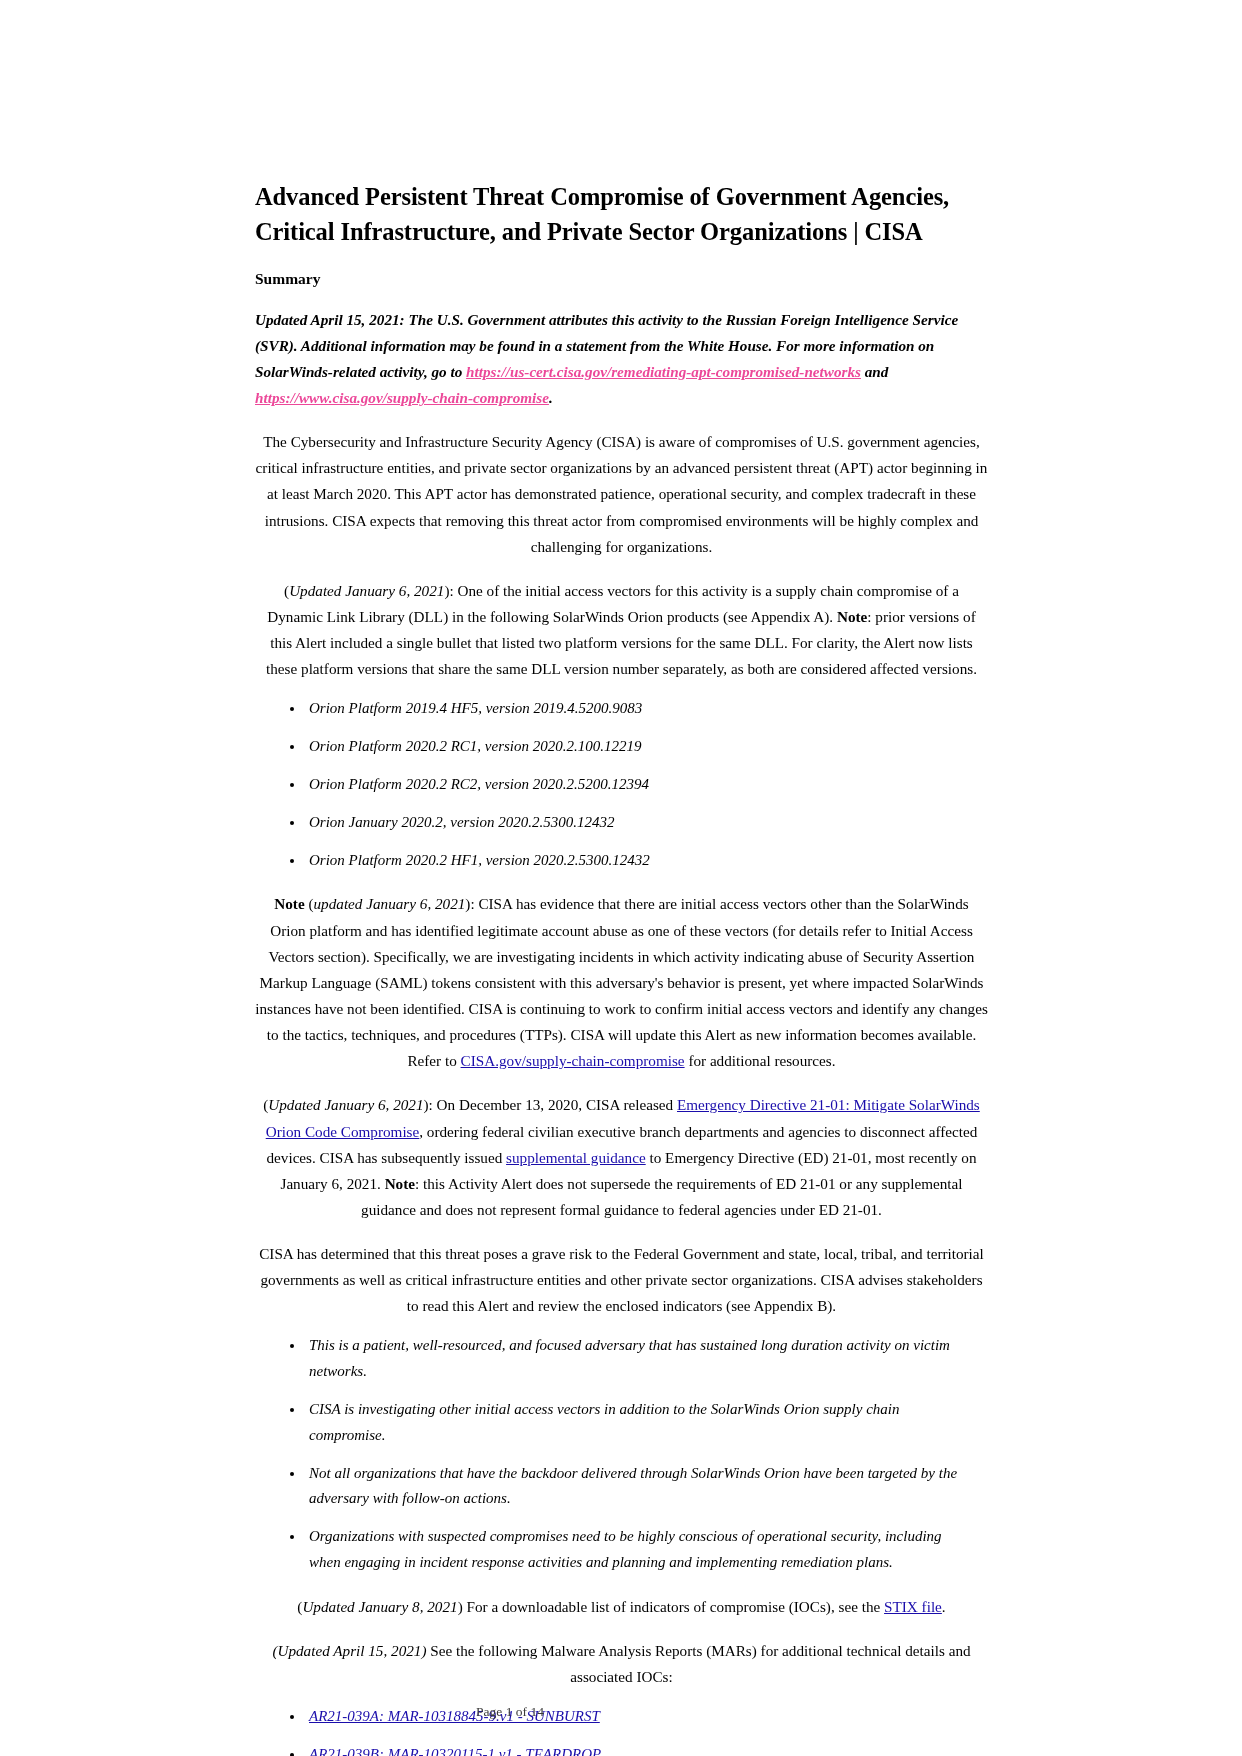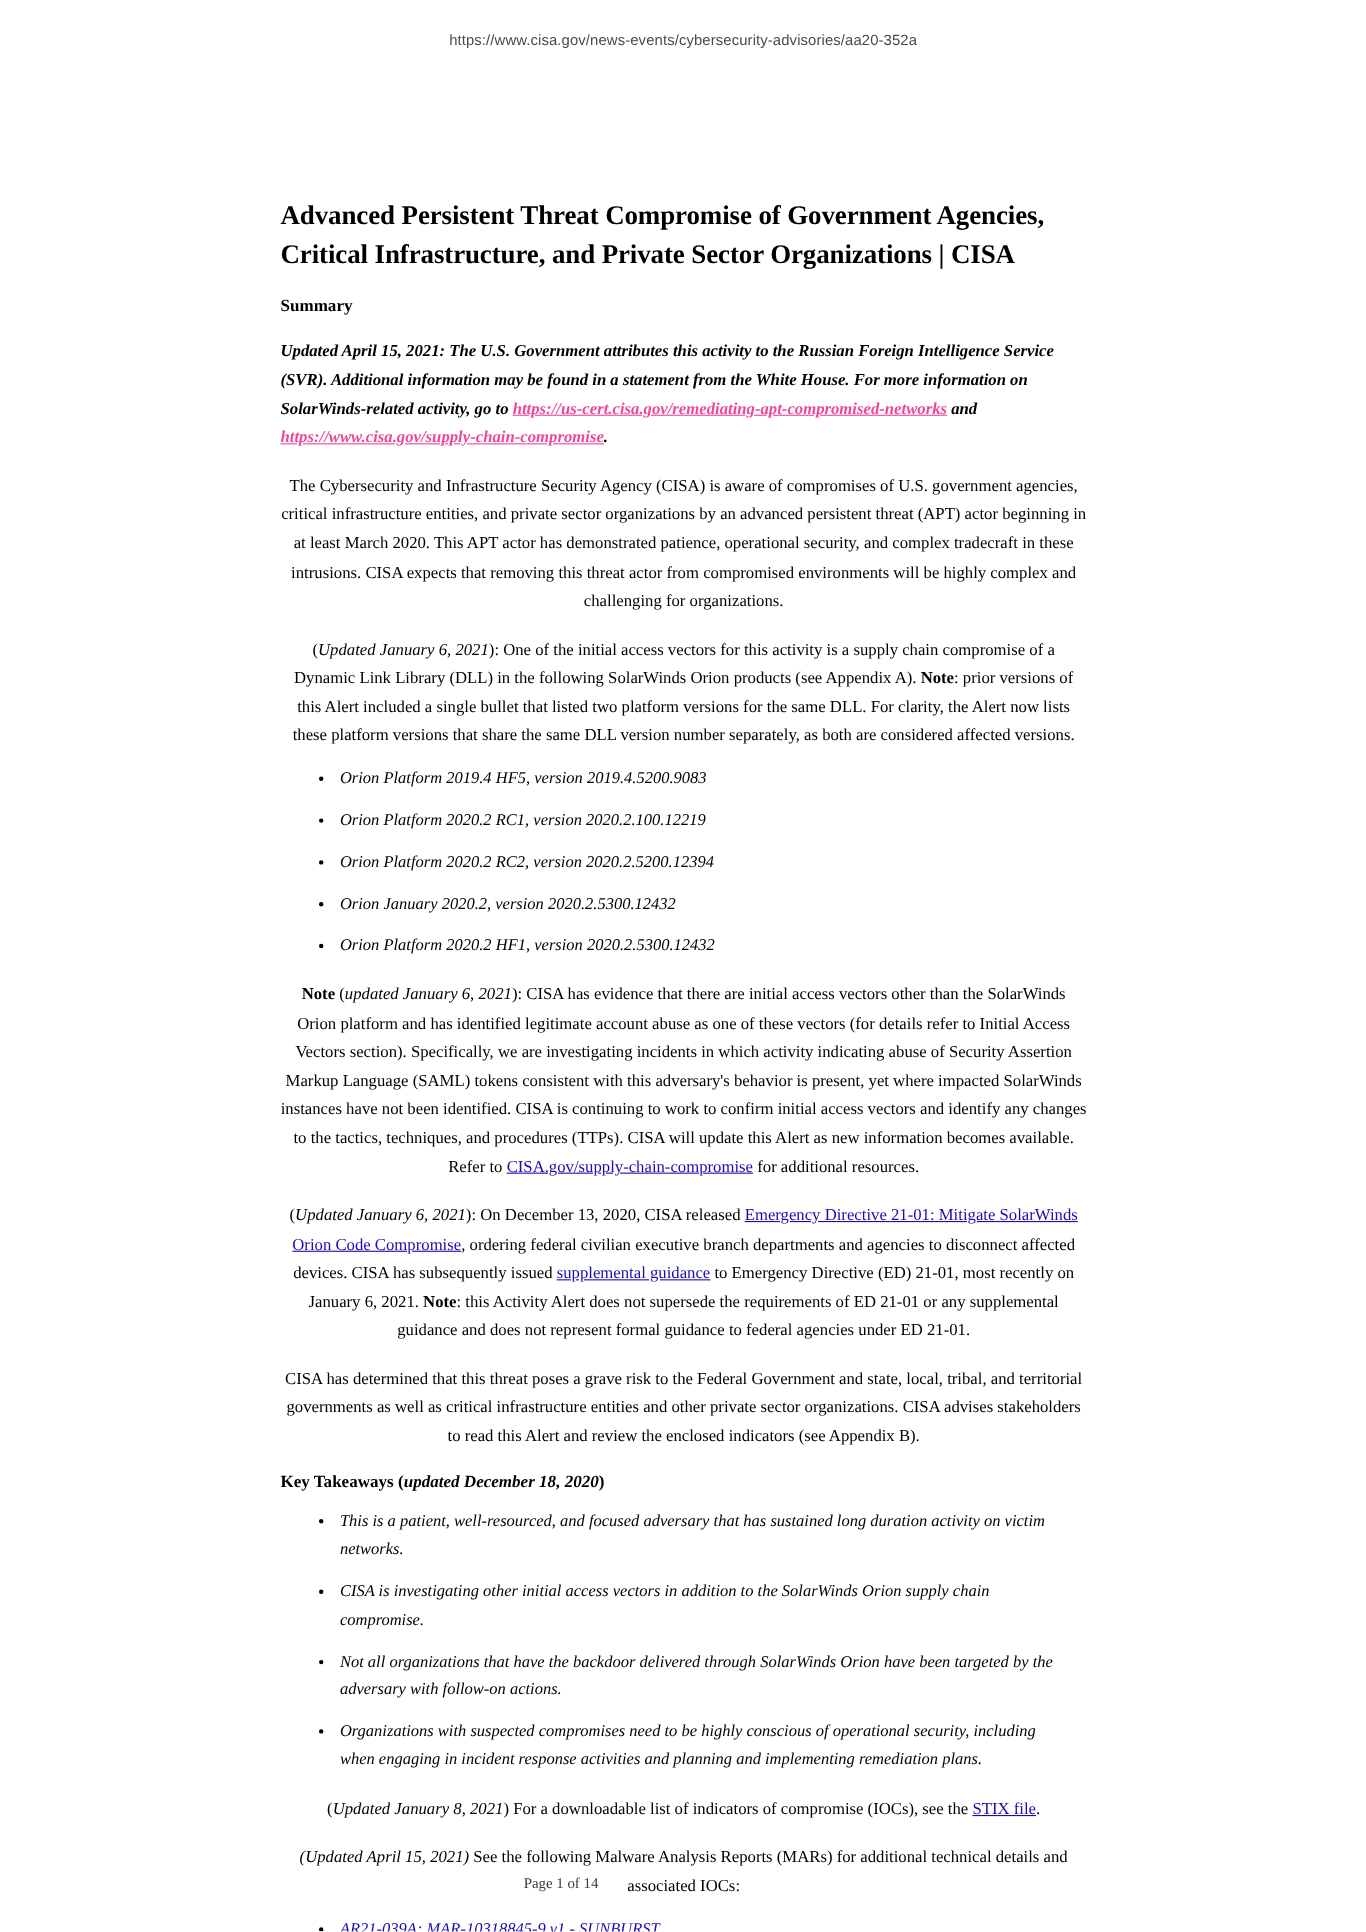--- a/index.html
+++ b/index.html
@@ -102,21 +102,20 @@
     font-family: "Liberation Serif", serif;
     font-size: 13.5px;
     color: #3a3a3a;
   }
 </style>
 </head>
 <body>
 
 <div class="page">
 
-  <div class="header-url">https://www.cisa.gov/news-events/cybersecurity-advisories/aa20-352a</div>
 
   <div class="content">
 
     <h1 class="doc-title">Advanced Persistent Threat Compromise of Government Agencies, Critical Infrastructure, and Private Sector Organizations | CISA</h1>
 
 
     <h2 class="section">Summary</h2>
 
     <p class="lead"><span>Updated April 15, 2021: The U.S. Government attributes this activity to the Russian Foreign Intelligence Service (SVR). Additional information may be found in a statement from the White House. For more information on SolarWinds-related activity, go to </span><a class="link" href="#">https://us-cert.cisa.gov/remediating-apt-compromised-networks</a><span> and </span><a class="link" href="#">https://www.cisa.gov/supply-chain-compromise</a><span>.</span></p>
 
@@ -131,21 +130,20 @@
       <li>Orion January 2020.2, version 2020.2.5300.12432</li>
       <li>Orion Platform 2020.2 HF1, version 2020.2.5300.12432</li>
     </ul>
 
     <p class="para"><span class="bd">Note</span><span> (</span><span class="it">updated January 6, 2021</span><span>): CISA has evidence that there are initial access vectors other than the SolarWinds Orion platform and has identified legitimate account abuse as one of these vectors (for details refer to Initial Access Vectors section). Specifically, we are investigating incidents in which activity indicating abuse of Security Assertion Markup Language (SAML) tokens consistent with this adversary's behavior is present, yet where impacted SolarWinds instances have not been identified. CISA is continuing to work to confirm initial access vectors and identify any changes to the tactics, techniques, and procedures (TTPs). CISA will update this Alert as new information becomes available. Refer to </span><a class="link-plain" href="#">CISA.gov/supply-chain-compromise</a><span> for additional resources.</span></p>
 
     <p class="para"><span>(</span><span class="it">Updated January 6, 2021</span><span>): On December 13, 2020, CISA released </span><a class="link-plain" href="#">Emergency Directive 21-01: Mitigate SolarWinds Orion Code Compromise</a><span>, ordering federal civilian executive branch departments and agencies to disconnect affected devices. CISA has subsequently issued </span><a class="link-plain" href="#">supplemental guidance</a><span> to Emergency Directive (ED) 21-01, most recently on January 6, 2021. </span><span class="bd">Note</span><span>: this Activity Alert does not supersede the requirements of ED 21-01 or any supplemental guidance and does not represent formal guidance to federal agencies under ED 21-01.</span></p>
 
     <p class="para">CISA has determined that this threat poses a grave risk to the Federal Government and state, local, tribal, and territorial governments as well as critical infrastructure entities and other private sector organizations. CISA advises stakeholders to read this Alert and review the enclosed indicators (see Appendix B).</p>
 
-    <h2 class="section"><span>Key Takeaways (</span><span class="it">updated December 18, 2020</span><span>)</span></h2>
 
     <ul class="bullets">
       <li>This is a patient, well-resourced, and focused adversary that has sustained long duration activity on victim networks.</li>
       <li>CISA is investigating other initial access vectors in addition to the SolarWinds Orion supply chain compromise.</li>
       <li>Not all organizations that have the backdoor delivered through SolarWinds Orion have been targeted by the adversary with follow-on actions.</li>
       <li>Organizations with suspected compromises need to be highly conscious of operational security, including when engaging in incident response activities and planning and implementing remediation plans.</li>
     </ul>
 
     <p class="para"><span>(</span><span class="it">Updated January 8, 2021</span><span>) For a downloadable list of indicators of compromise (IOCs), see the </span><a class="link-plain" href="#">STIX file</a><span>.</span></p>
 

